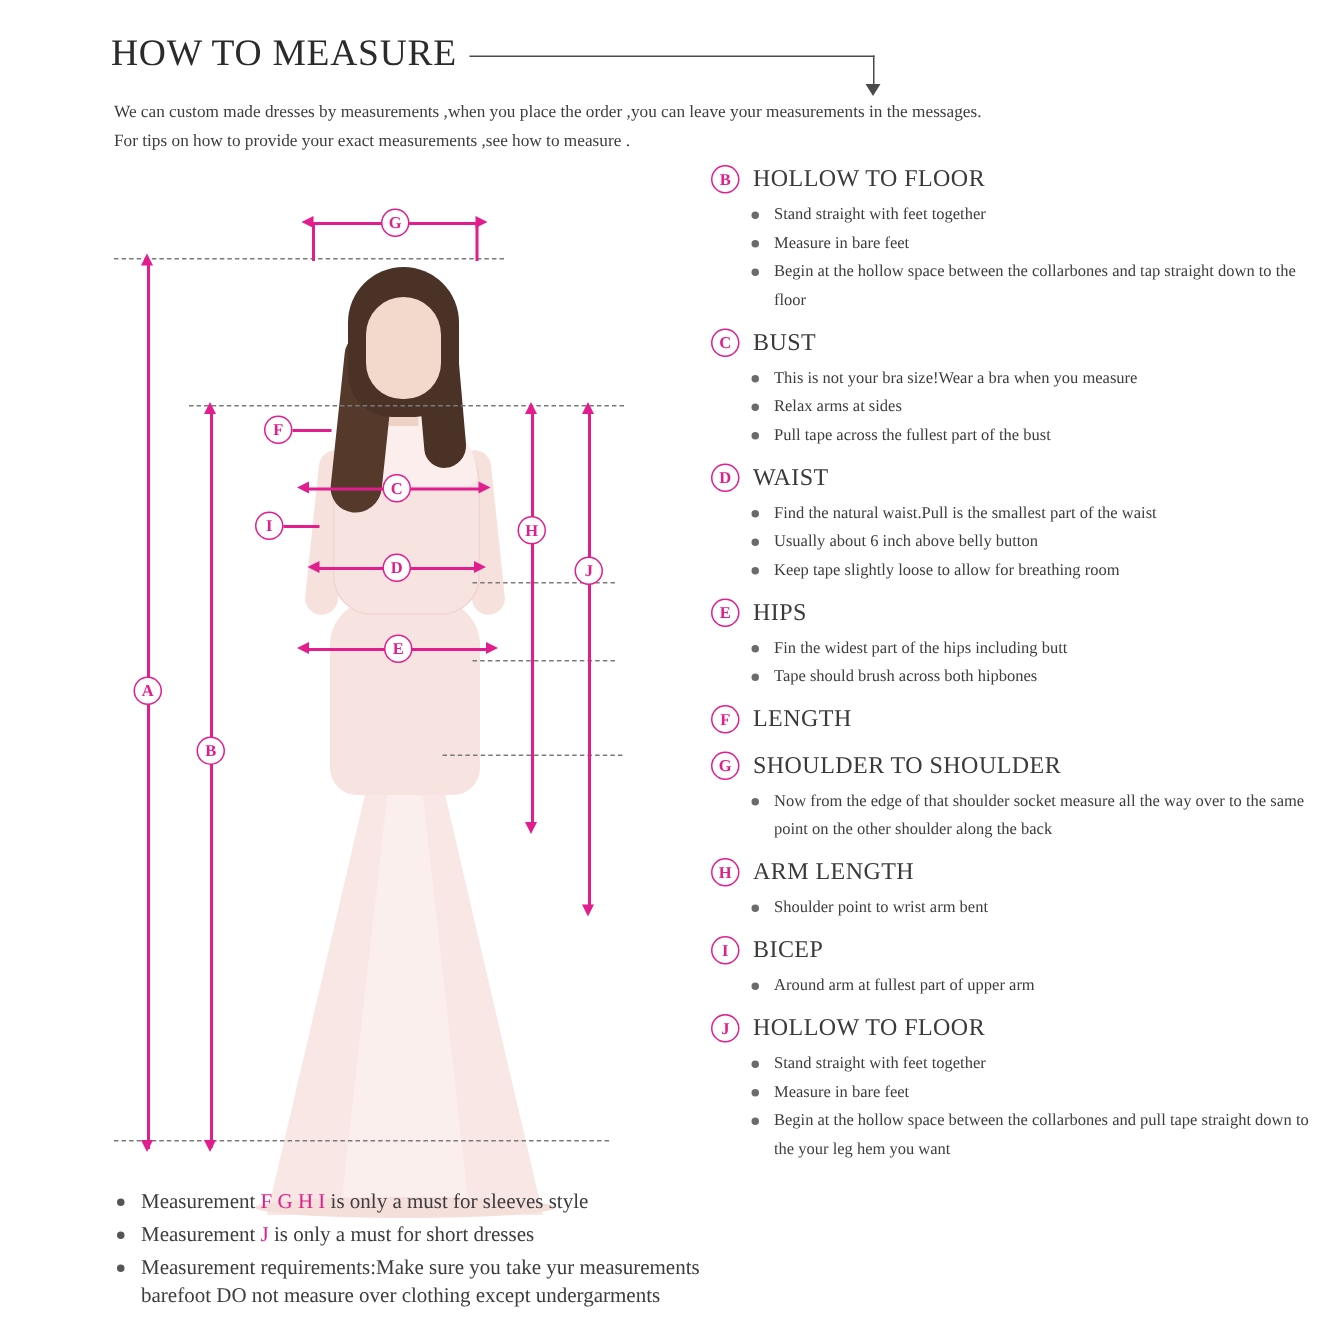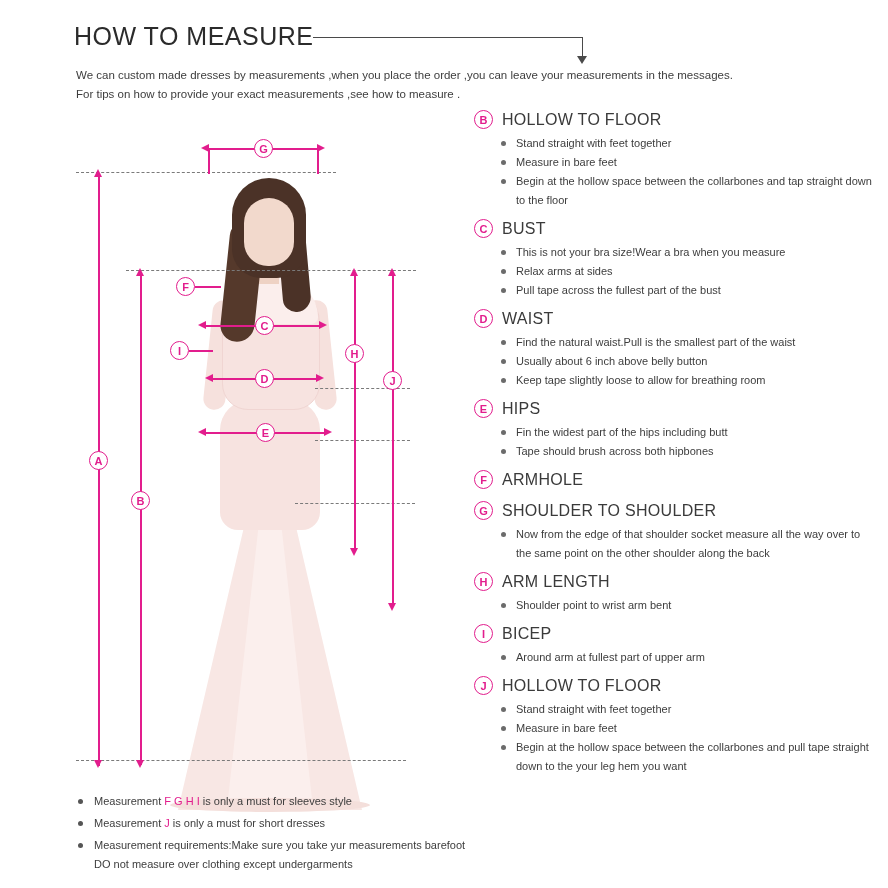--- a/index.html
+++ b/index.html
@@ -11,20 +11,21 @@
     height: 888px;
     background: #ffffff;
     font-family: "Liberation Sans", sans-serif;
     color: #3a3a3a;
     overflow: hidden;
   }
   .page {
     position: relative;
     width: 888px;
     height: 888px;
+    font-family: Liberation Serif, serif;
   }
 
   
   .title {
     position: absolute;
     left: 74px;
     top: 22px;
     font-size: 25px;
     letter-spacing: 0.5px;
     color: #2b2b2b;
@@ -260,21 +261,21 @@
   
   .footnotes {
     position: absolute;
     left: 76px;
     top: 792px;
     width: 400px;
   }
   .fn {
     position: relative;
     padding-left: 18px;
-    font-size: 11px;
+    font-size: 14px;
     line-height: 19px;
     color: #3d3d3d;
     margin-bottom: 3px;
   }
   .fn .dot {
     position: absolute;
     left: 2px;
     top: 7px;
     width: 5px;
     height: 5px;
@@ -491,21 +492,21 @@
       </div>
       <ul class="sec-items">
         <li><span class="bdot"></span><span>Fin the widest part of the hips including butt</span></li>
         <li><span class="bdot"></span><span>Tape should brush across both hipbones</span></li>
       </ul>
     </div>
 
     <div class="sec">
       <div class="sec-head">
         <span class="sec-badge">F</span>
-        <span class="sec-title">ARMHOLE</span>
+        <span class="sec-title">LENGTH</span>
       </div>
     </div>
 
     <div class="sec">
       <div class="sec-head">
         <span class="sec-badge">G</span>
         <span class="sec-title">SHOULDER TO SHOULDER</span>
       </div>
       <ul class="sec-items">
         <li><span class="bdot"></span><span>Now from the edge of that shoulder socket measure all the way over to the same point on the other shoulder along the back</span></li>

